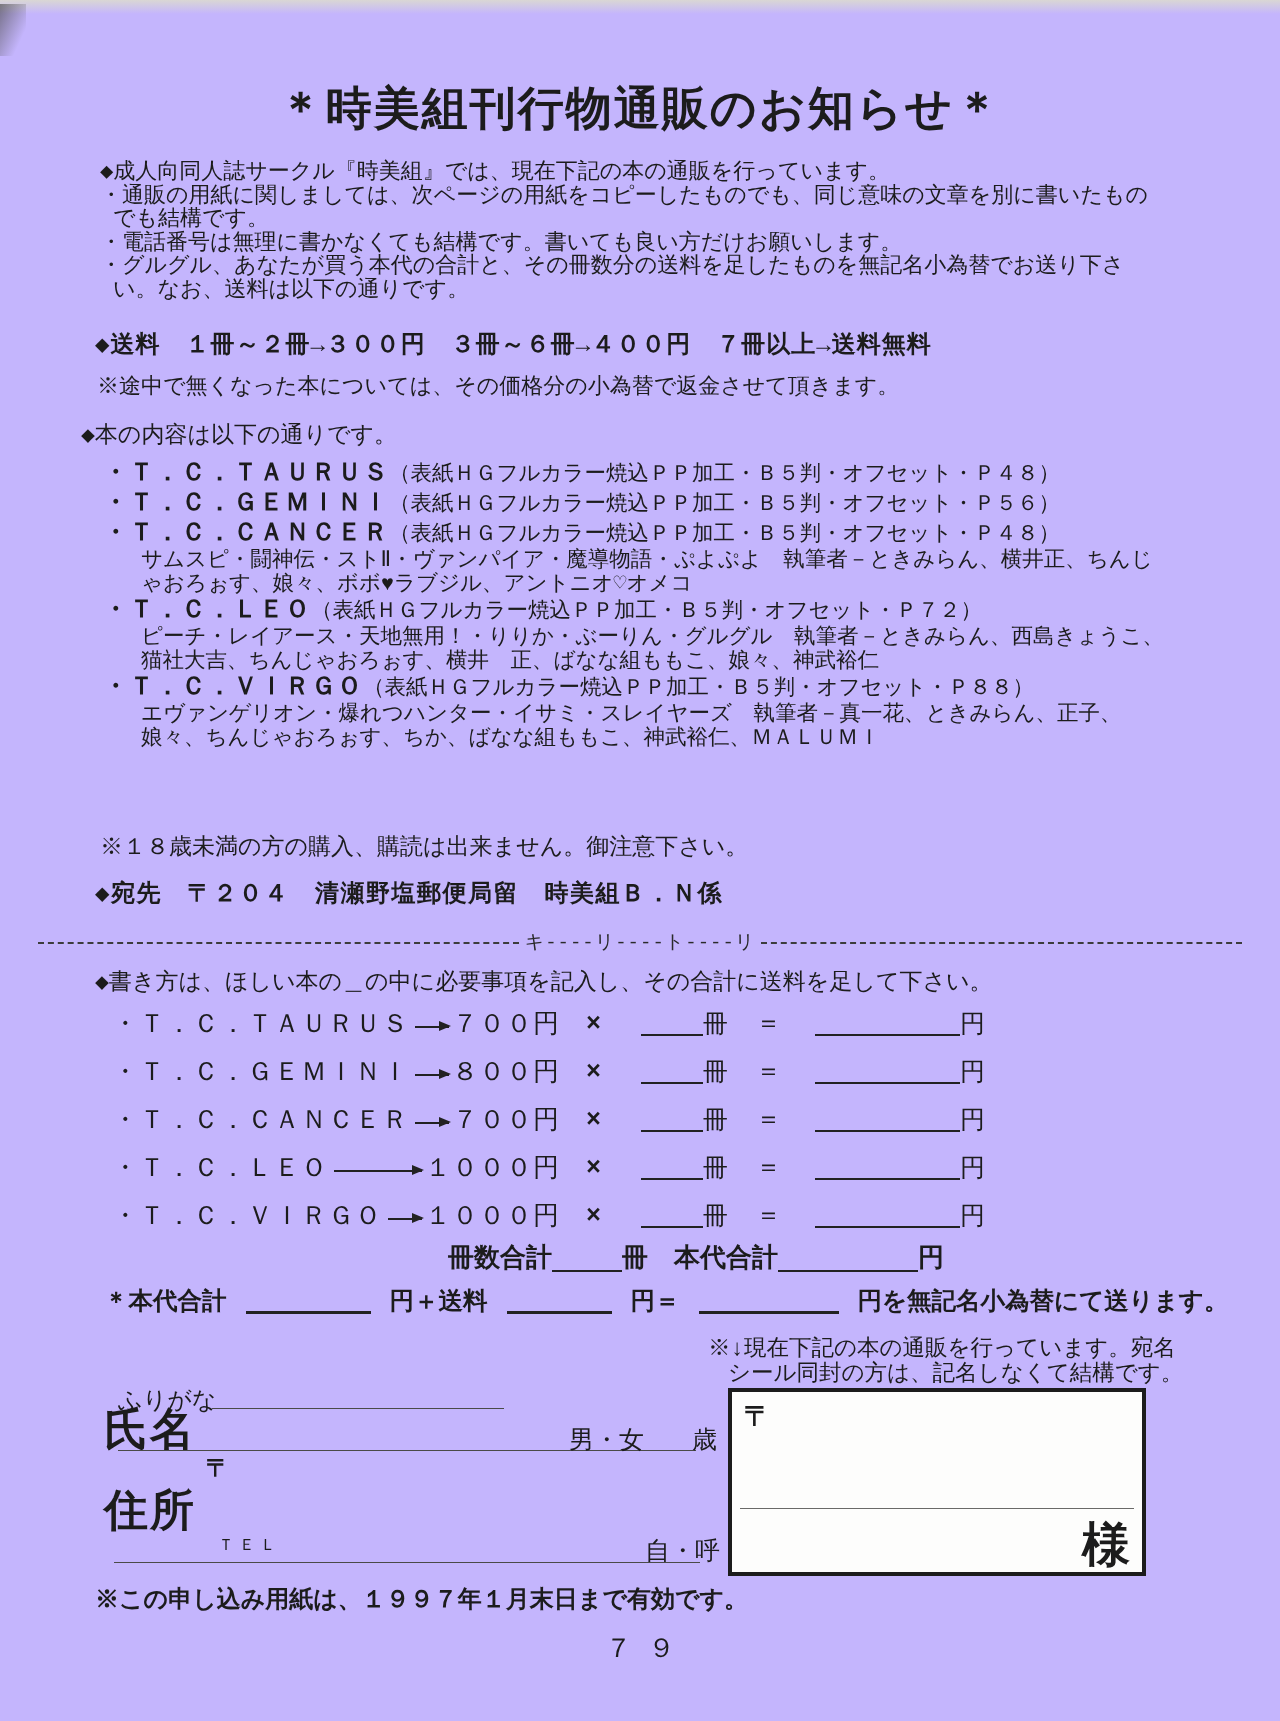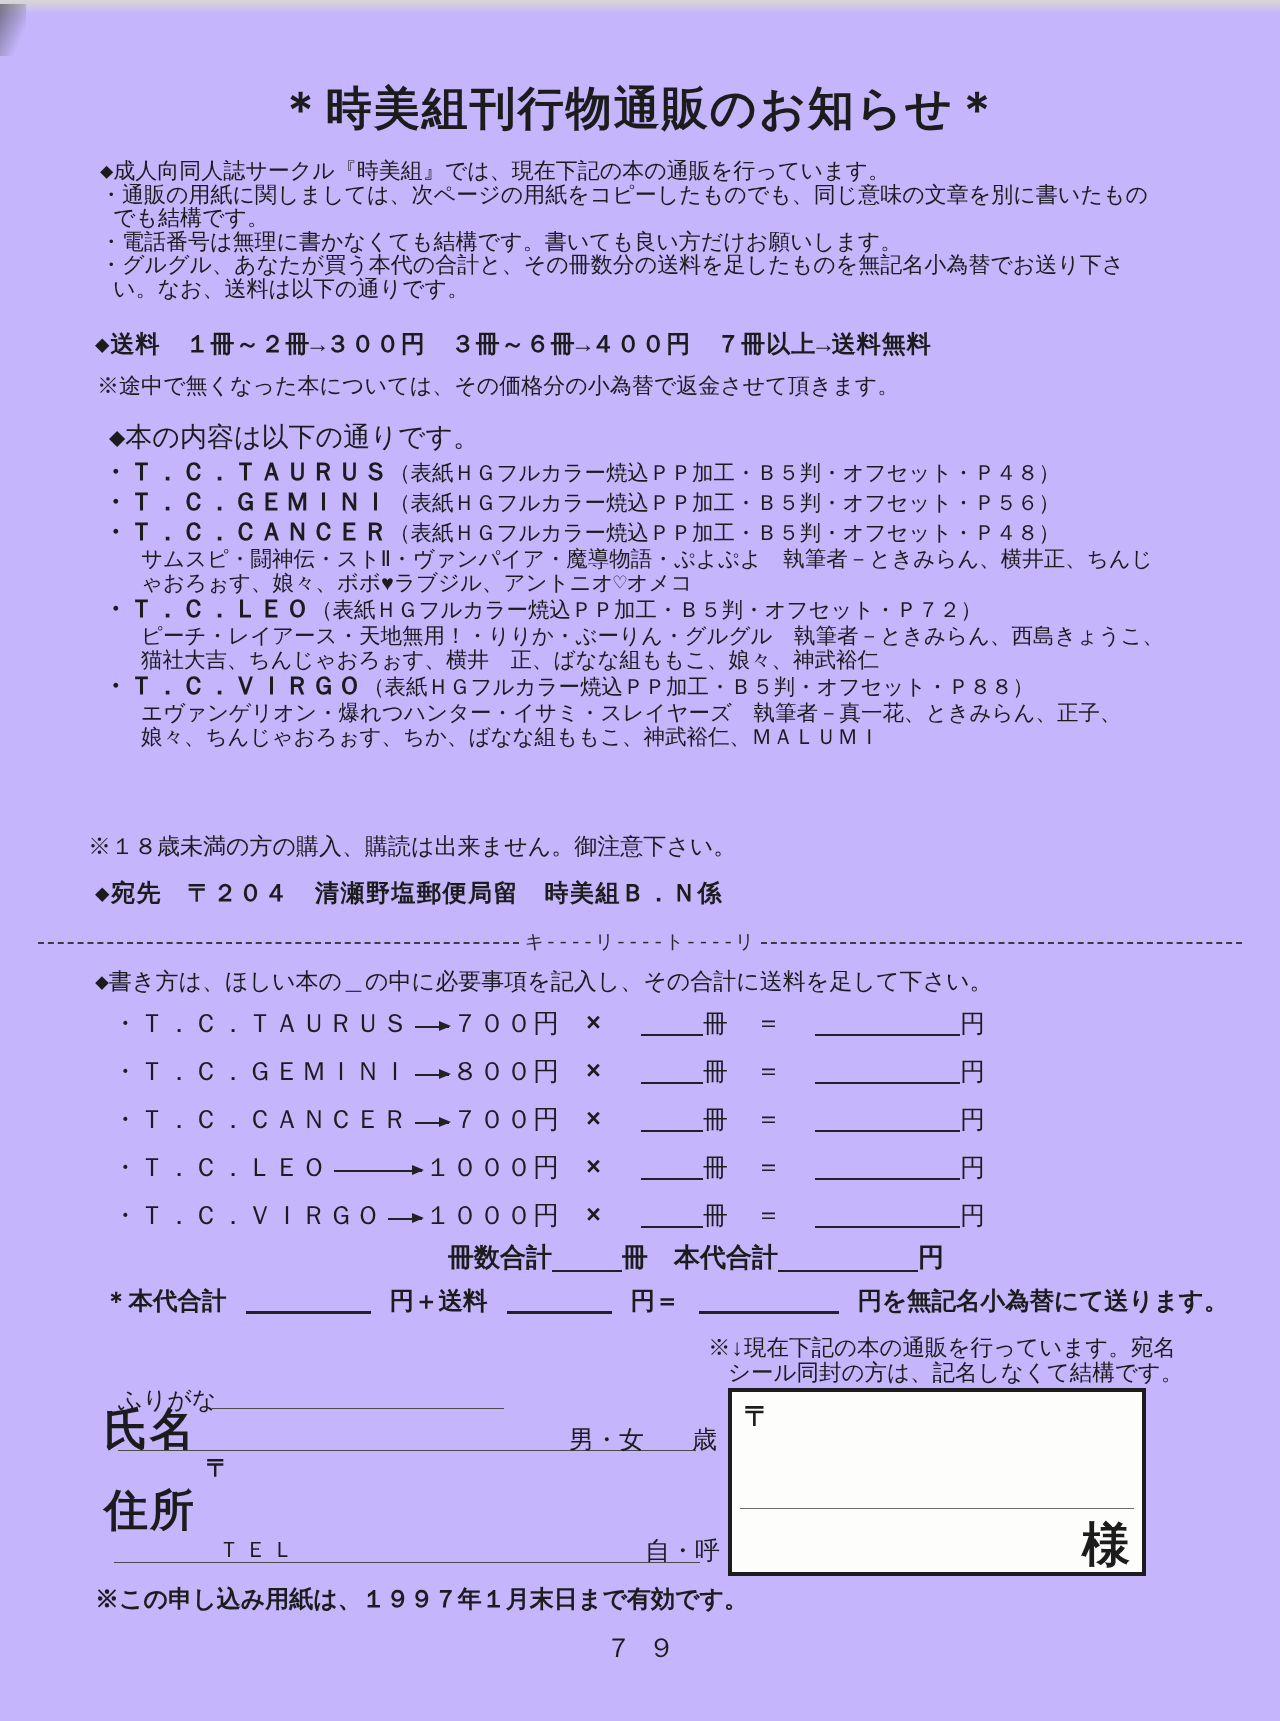--- a/index.html
+++ b/index.html
@@ -19,30 +19,30 @@
     background:linear-gradient(115deg,#4a4a48 0,rgba(252,252,250,0) 75%);opacity:.65;}
 
   .title{margin:0;top:78px;left:0;width:100%;text-align:center;
     font-size:46px;font-weight:bold;letter-spacing:2px;}
 
   .intro{top:161px;left:100px;width:1052px;font-size:22px;line-height:23.5px;}
   .inote{text-indent:-13px;padding-left:13px;}
 
   .shipline{top:328px;left:95px;font-size:24px;font-weight:bold;letter-spacing:1px;}
   .refund{top:371px;left:97px;font-size:22px;}
-  .cheading{top:419px;left:109px;font-size:27px;}
+  .cheading{top:419px;left:81px;font-size:23px;}
 
   .books{top:461px;left:103px;width:1062px;}
   .book{margin-bottom:2px;}
   .btitle{line-height:26px;white-space:nowrap;}
   .bname{font-size:25px;letter-spacing:1px;font-weight:600;}
   .bspec{font-size:21.5px;}
   .bauthors{padding-left:38px;font-size:21.5px;line-height:23.5px;}
 
-  .agenote{top:831px;left:88px;font-size:23px;}
+  .agenote{top:831px;left:100px;font-size:23px;}
   .addrline{top:877px;left:95px;font-size:24px;font-weight:bold;letter-spacing:1.5px;}
 
   .cutline{top:930px;left:38px;width:1204px;display:flex;align-items:center;}
   .cutdash{flex:1;border-top:2.5px dashed #3c3c3c;height:0;}
   .cutlabel{font-size:19px;padding:0 6px;letter-spacing:1px;color:#2a2a2a;transform:translateY(-1px);}
 
   .instr{top:966px;left:95px;font-size:23px;}
 
   .orders{top:1010px;left:112px;}
   .orow{display:flex;align-items:flex-end;height:28px;}
@@ -76,21 +76,21 @@
 
   .furigana{top:1384px;left:118px;font-size:24px;}
   .thinline{height:0;border-top:1.8px solid #4a4a48;}
   .fline{top:1408px;left:212px;width:292px;}
   .namelabel{top:1400px;left:104px;font-size:44px;font-weight:bold;letter-spacing:2px;}
   .nline{top:1450px;left:118px;width:578px;}
   .gender{top:1423px;left:569px;font-size:25px;}
   .age{top:1423px;left:692px;font-size:25px;}
   .postalmark{top:1452px;left:206px;font-size:24px;font-weight:bold;}
   .addresslabel{top:1481px;left:104px;font-size:44px;font-weight:bold;letter-spacing:2px;}
-  .tellabel{top:1535px;left:218px;font-size:22px;letter-spacing:5px;}
+  .tellabel{top:1535px;left:218px;font-size:16px;letter-spacing:5px;}
   .teltype{top:1534px;left:645px;font-size:25px;}
   .telline{top:1562px;left:114px;width:586px;}
 
   .addrbox{top:1388px;left:728px;width:410px;height:180px;border:4px solid #1c1c1c;background:#fdfdfc;}
   .boxpostal{position:absolute;left:12px;top:6px;font-size:27px;font-weight:bold;}
   .boxline{position:absolute;left:8px;right:8px;top:116px;border-top:1.6px solid #6a6a68;}
   .honorific{position:absolute;right:12px;bottom:0px;font-size:48px;font-weight:bold;line-height:1;}
 
   .validity{top:1583px;left:95px;font-size:24px;font-weight:bold;}
   .pagenum{top:1630px;left:0;width:100%;text-align:center;font-size:27px;letter-spacing:16px;text-indent:16px;}

